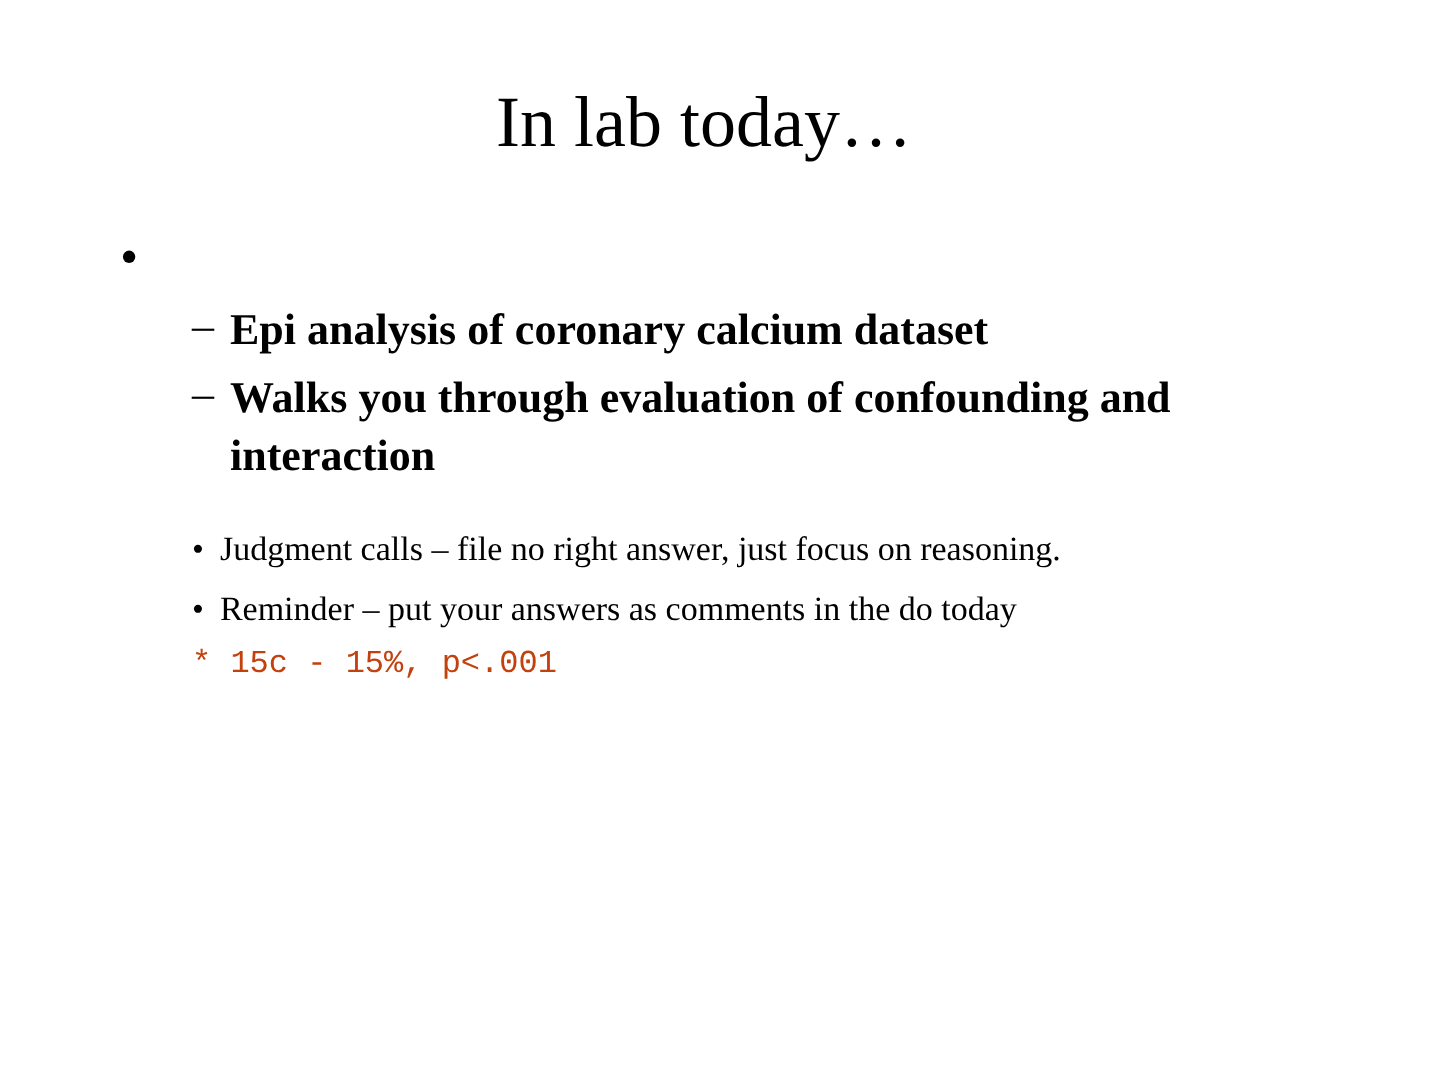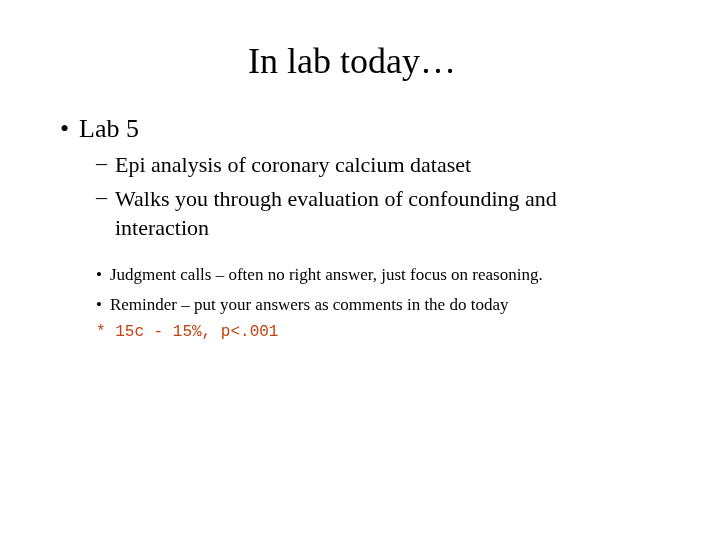--- a/index.html
+++ b/index.html
@@ -65,20 +65,21 @@
       align-items: flex-start;
     }
 
     .sub-item .dash {
       margin-right: 8px;
       flex-shrink: 0;
     }
 
     .sub-item-text {
       line-height: 1.35;
+      font-weight: bold;
     }
 
     .sub-sub-list {
       margin-left: 36px;
       margin-top: 8px;
     }
 
     .sub-sub-item {
       font-size: 17px;
       color: #000000;
@@ -104,38 +105,37 @@
 </head>
 <body>
 
 <div class="slide">
   <h1 class="slide-title">In lab today…</h1>
 
   <div class="content">
 
     <div class="bullet-l1">
       <span class="bullet-marker">•</span>
-      <span>Lab 5</span>
     </div>
 
     <div class="sub-list">
       <div class="sub-item">
         <span class="dash">–</span>
         <span class="sub-item-text">Epi analysis of coronary calcium dataset</span>
       </div>
       <div class="sub-item">
         <span class="dash">–</span>
         <span class="sub-item-text">Walks you through evaluation of confounding and interaction</span>
       </div>
     </div>
 
     <div class="sub-sub-list">
       <div class="sub-sub-item">
         <span class="bullet-marker-sm">•</span>
-        <span>Judgment calls – often no right answer, just focus on reasoning.</span>
+        <span>Judgment calls – file no right answer, just focus on reasoning.</span>
       </div>
       <div class="sub-sub-item">
         <span class="bullet-marker-sm">•</span>
         <span>Reminder – put your answers as comments in the do today</span>
       </div>
       <div class="code-line">* 15c - 15%, p&lt;.001</div>
     </div>
 
   </div>
 </div>

